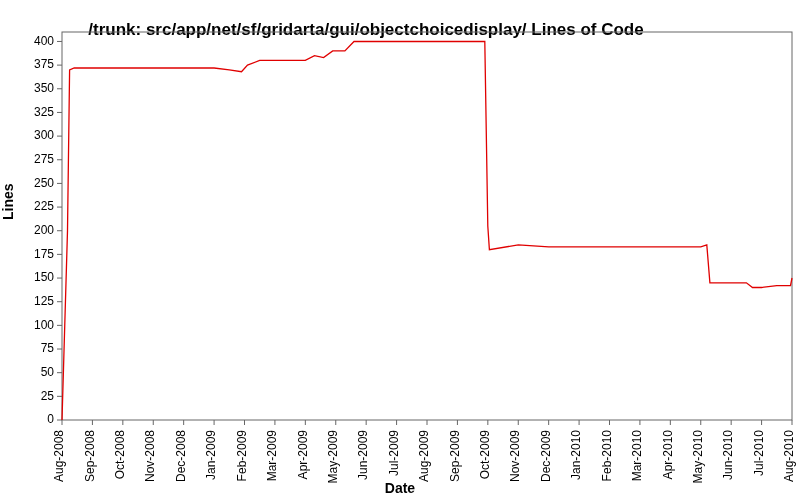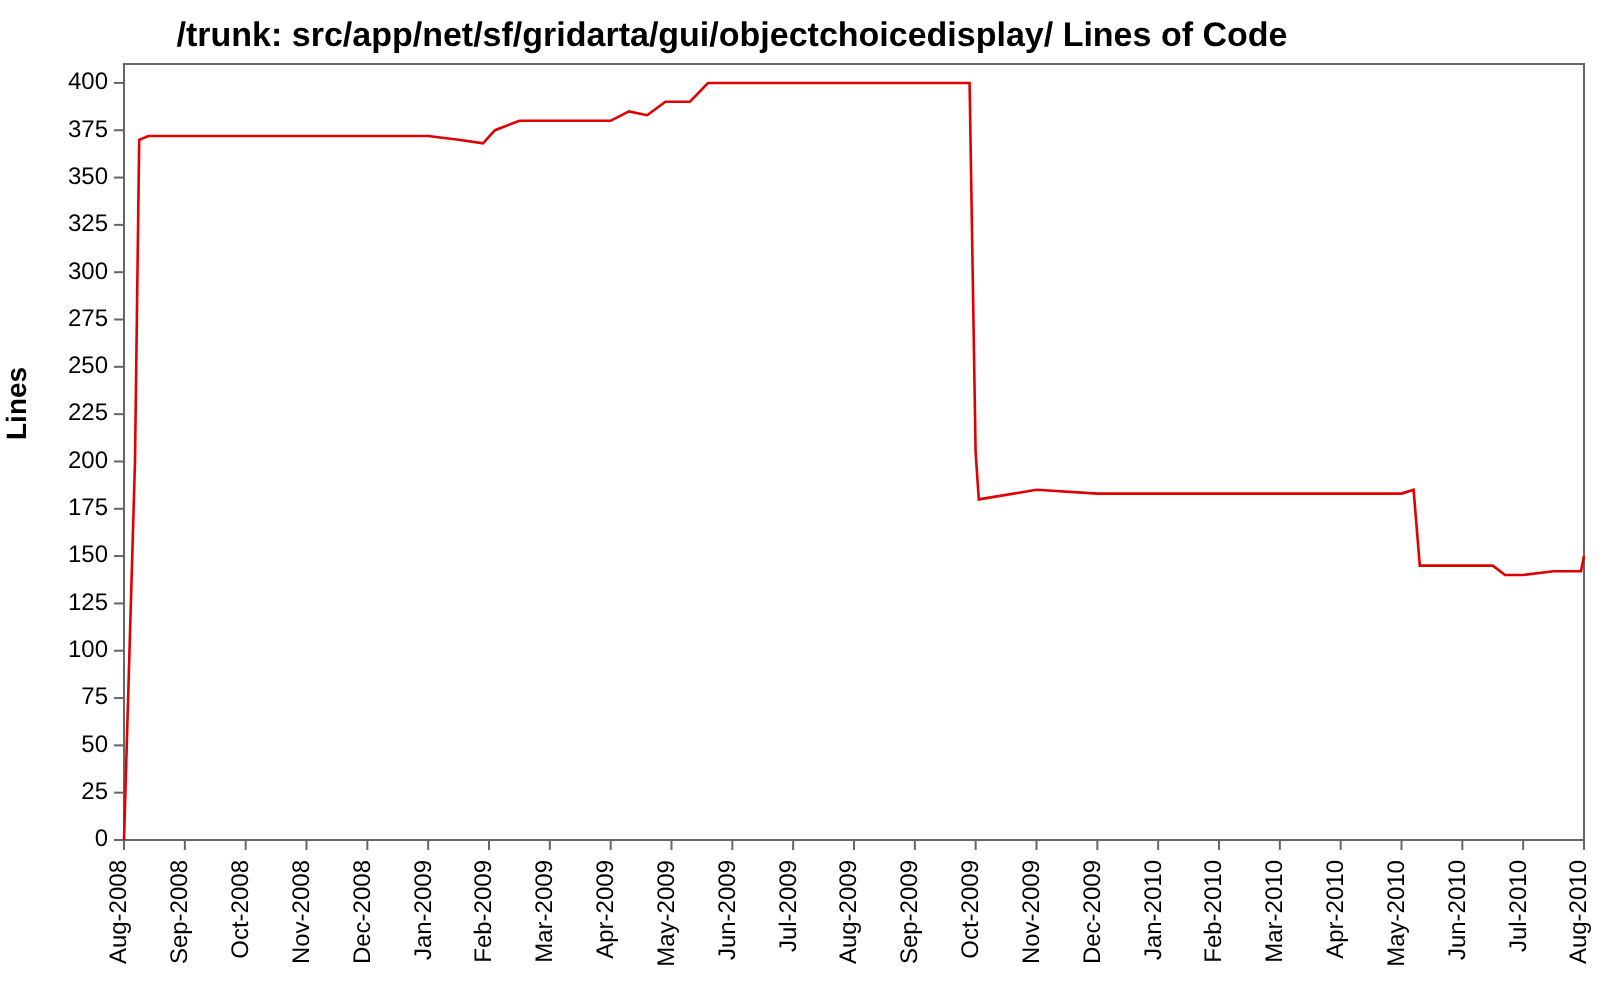--- a/index.html
+++ b/index.html
@@ -11,21 +11,21 @@
     font-family: Arial, Helvetica, sans-serif;
     overflow: hidden;
   }
   .chart-wrap {
     position: relative;
     width: 800px;
     height: 500px;
   }
   .title {
     position: absolute;
-    top: 8px;
+    top: 20px;
     left: 0;
     width: 732px;
     text-align: center;
     font-weight: bold;
     font-size: 17px;
     color: #000;
   }
   .ylabel {
     position: absolute;
     left: 0px;
@@ -77,20 +77,21 @@
     stroke-width: 1.3;
     fill: none;
   }
 </style>
 </head>
 <body>
 
 <div class="chart-wrap">
   <div class="title">/trunk: src/app/net/sf/gridarta/gui/objectchoicedisplay/ Lines of Code</div>
   <div class="ylabel">Lines</div>
+  <div class="xlabel">Date</div>
   <svg class="plot" width="800" height="500">
       <rect x="62" y="32" width="730" height="388" class="axis-line"></rect>
       <line x1="57" y1="420" x2="62" y2="420" class="tick"></line>
       <text x="54" y="420" class="tick-label-y">0</text>
       <line x1="57" y1="396.3414634146342" x2="62" y2="396.3414634146342" class="tick"></line>
       <text x="54" y="396.3414634146342" class="tick-label-y">25</text>
       <line x1="57" y1="372.6829268292683" x2="62" y2="372.6829268292683" class="tick"></line>
       <text x="54" y="372.6829268292683" class="tick-label-y">50</text>
       <line x1="57" y1="349.0243902439024" x2="62" y2="349.0243902439024" class="tick"></line>
       <text x="54" y="349.0243902439024" class="tick-label-y">75</text>

